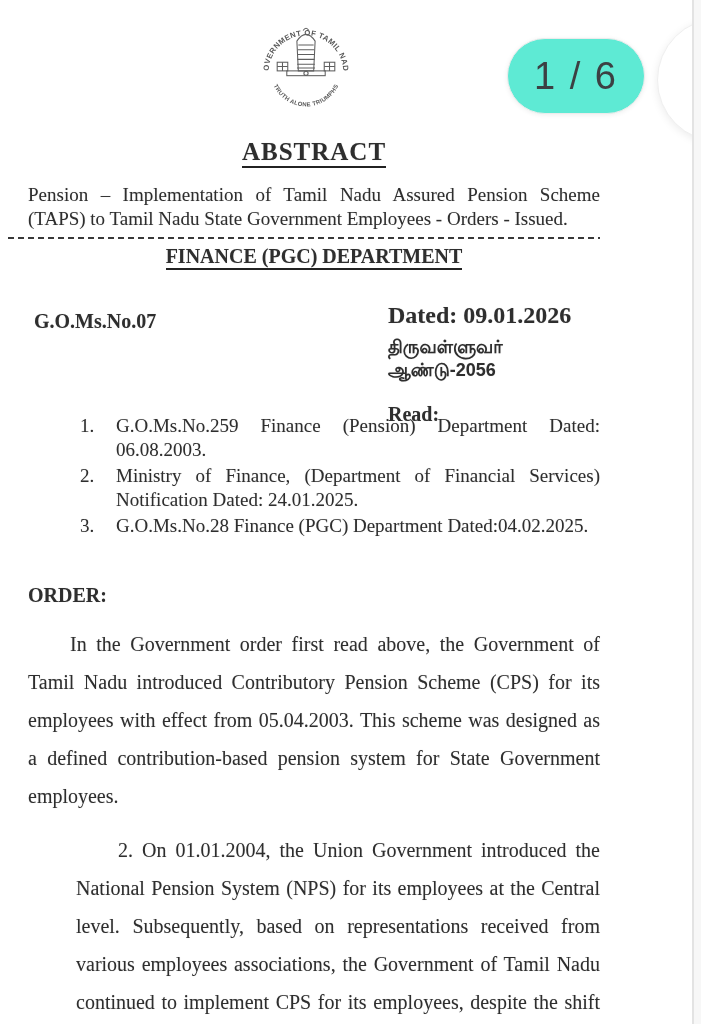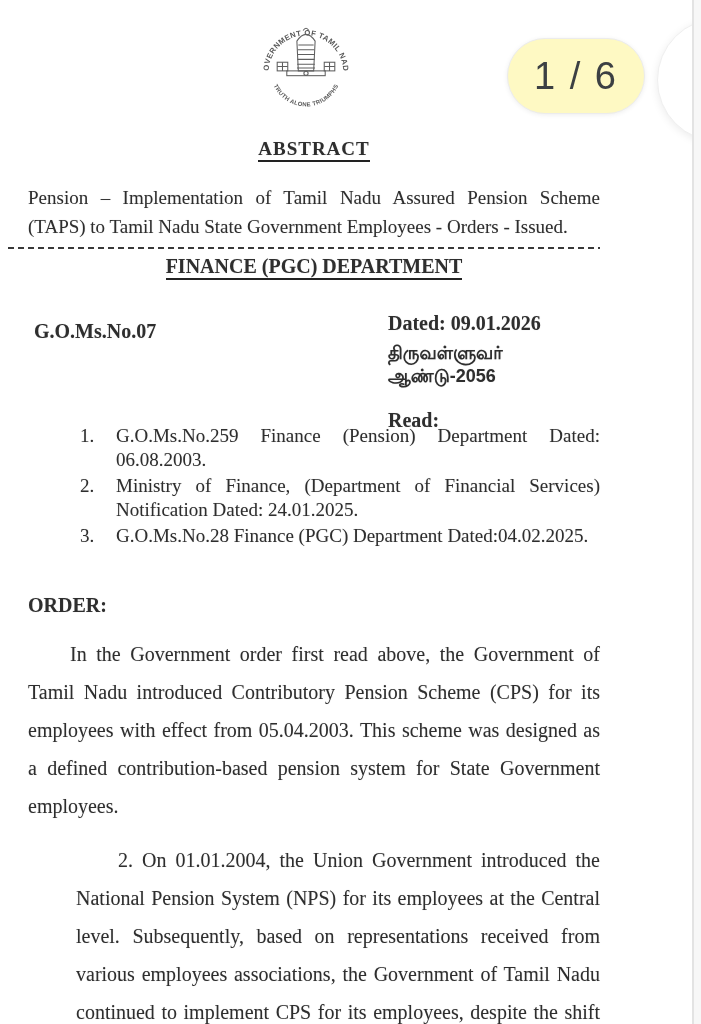--- a/index.html
+++ b/index.html
@@ -3,21 +3,21 @@
 <meta charset="utf-8">
 <style>
   html,body{margin:0;padding:0;background:#ffffff;}
   .screen{
     position:relative;width:701px;height:1024px;background:#ffffff;
     overflow:hidden;font-family:"Liberation Serif","DejaVu Serif",serif;color:#2e2e2e;
   }
   
   .page-badge{
     position:absolute;left:507px;top:38px;width:136px;height:74px;
-    background:#fef9c3;border:1px solid #ececec;border-radius:40px;
+    background:#5eead4;border:1px solid #ececec;border-radius:40px;
     box-shadow:0 1px 5px rgba(0,0,0,0.07);
     display:flex;align-items:center;justify-content:center;
     font-family:"Liberation Sans","DejaVu Sans",sans-serif;
     font-size:38px;color:#3c4043;letter-spacing:2px;
   }
   .fab-partial{
     position:absolute;left:657px;top:18px;width:122px;height:122px;border-radius:50%;
     background:#ffffff;border:1px solid #efefef;box-shadow:0 2px 8px rgba(0,0,0,0.08);
   }
   .scroll-strip{
@@ -26,33 +26,33 @@
   }
   
   .emblem{position:absolute;left:258px;top:14px;width:96px;height:108px;}
   .emblem svg{width:100%;height:100%;}
   .emblem text{fill:#585858;font-family:"Liberation Sans","DejaVu Sans",sans-serif;font-weight:bold;}
   .emblem .art{stroke:#5f5f5f;fill:none;stroke-width:1.1;}
   
   .doc{position:absolute;left:28px;top:138px;width:572px;
        text-shadow:0 0 1px rgba(50,50,50,0.22);}
   .center-head{text-align:center;font-weight:bold;}
-  .abstract-heading{font-size:19px;letter-spacing:1px;margin-bottom:23px;}
+  .abstract-heading{font-size:25px;letter-spacing:1px;margin-bottom:17px;}
   .abstract-heading .ul, .dept-heading .ul{border-bottom:2px solid #222;padding-bottom:1px;}
-  .abstract-text{font-size:19px;line-height:29px;text-align:justify;margin:0;}
+  .abstract-text{font-size:19px;line-height:24px;text-align:justify;margin:0;}
   .dashed-sep{
     height:3px;margin:5px 0 6px -20px;width:592px;
     background:repeating-linear-gradient(90deg,#383838 0 6px,transparent 6px 10px);
     background-size:100% 2.4px;background-repeat:no-repeat;background-position:0 1px;
   }
   .dept-heading{font-size:20px;margin-top:6px;}
   .go-block{position:relative;height:96px;margin-top:34px;font-weight:bold;}
   .go-no{position:absolute;left:6px;top:8px;font-size:20px;}
   .right-col{position:absolute;left:360px;top:0;width:212px;}
-  .dated-line{font-size:20px;}
+  .dated-line{font-size:24px;}
   .tamil-line{font-size:18px;margin-top:8px;font-family:"Liberation Sans","DejaVu Sans",sans-serif;}
   .read-label{font-size:20px;margin-top:20px;}
   .read-list{margin-top:16px;font-size:19px;line-height:24px;}
   .read-row{display:flex;margin-bottom:2px;}
   .read-num{flex:none;width:36px;margin-left:52px;}
   .read-text{flex:1;text-align:justify;}
   .order-heading{font-weight:bold;font-size:20px;margin-top:46px;}
   .body-para{font-size:20px;line-height:38px;text-align:justify;text-indent:42px;margin:0;}
   .para-1{margin-top:18px;}
   .para-2{margin-top:16px;margin-left:48px;}

